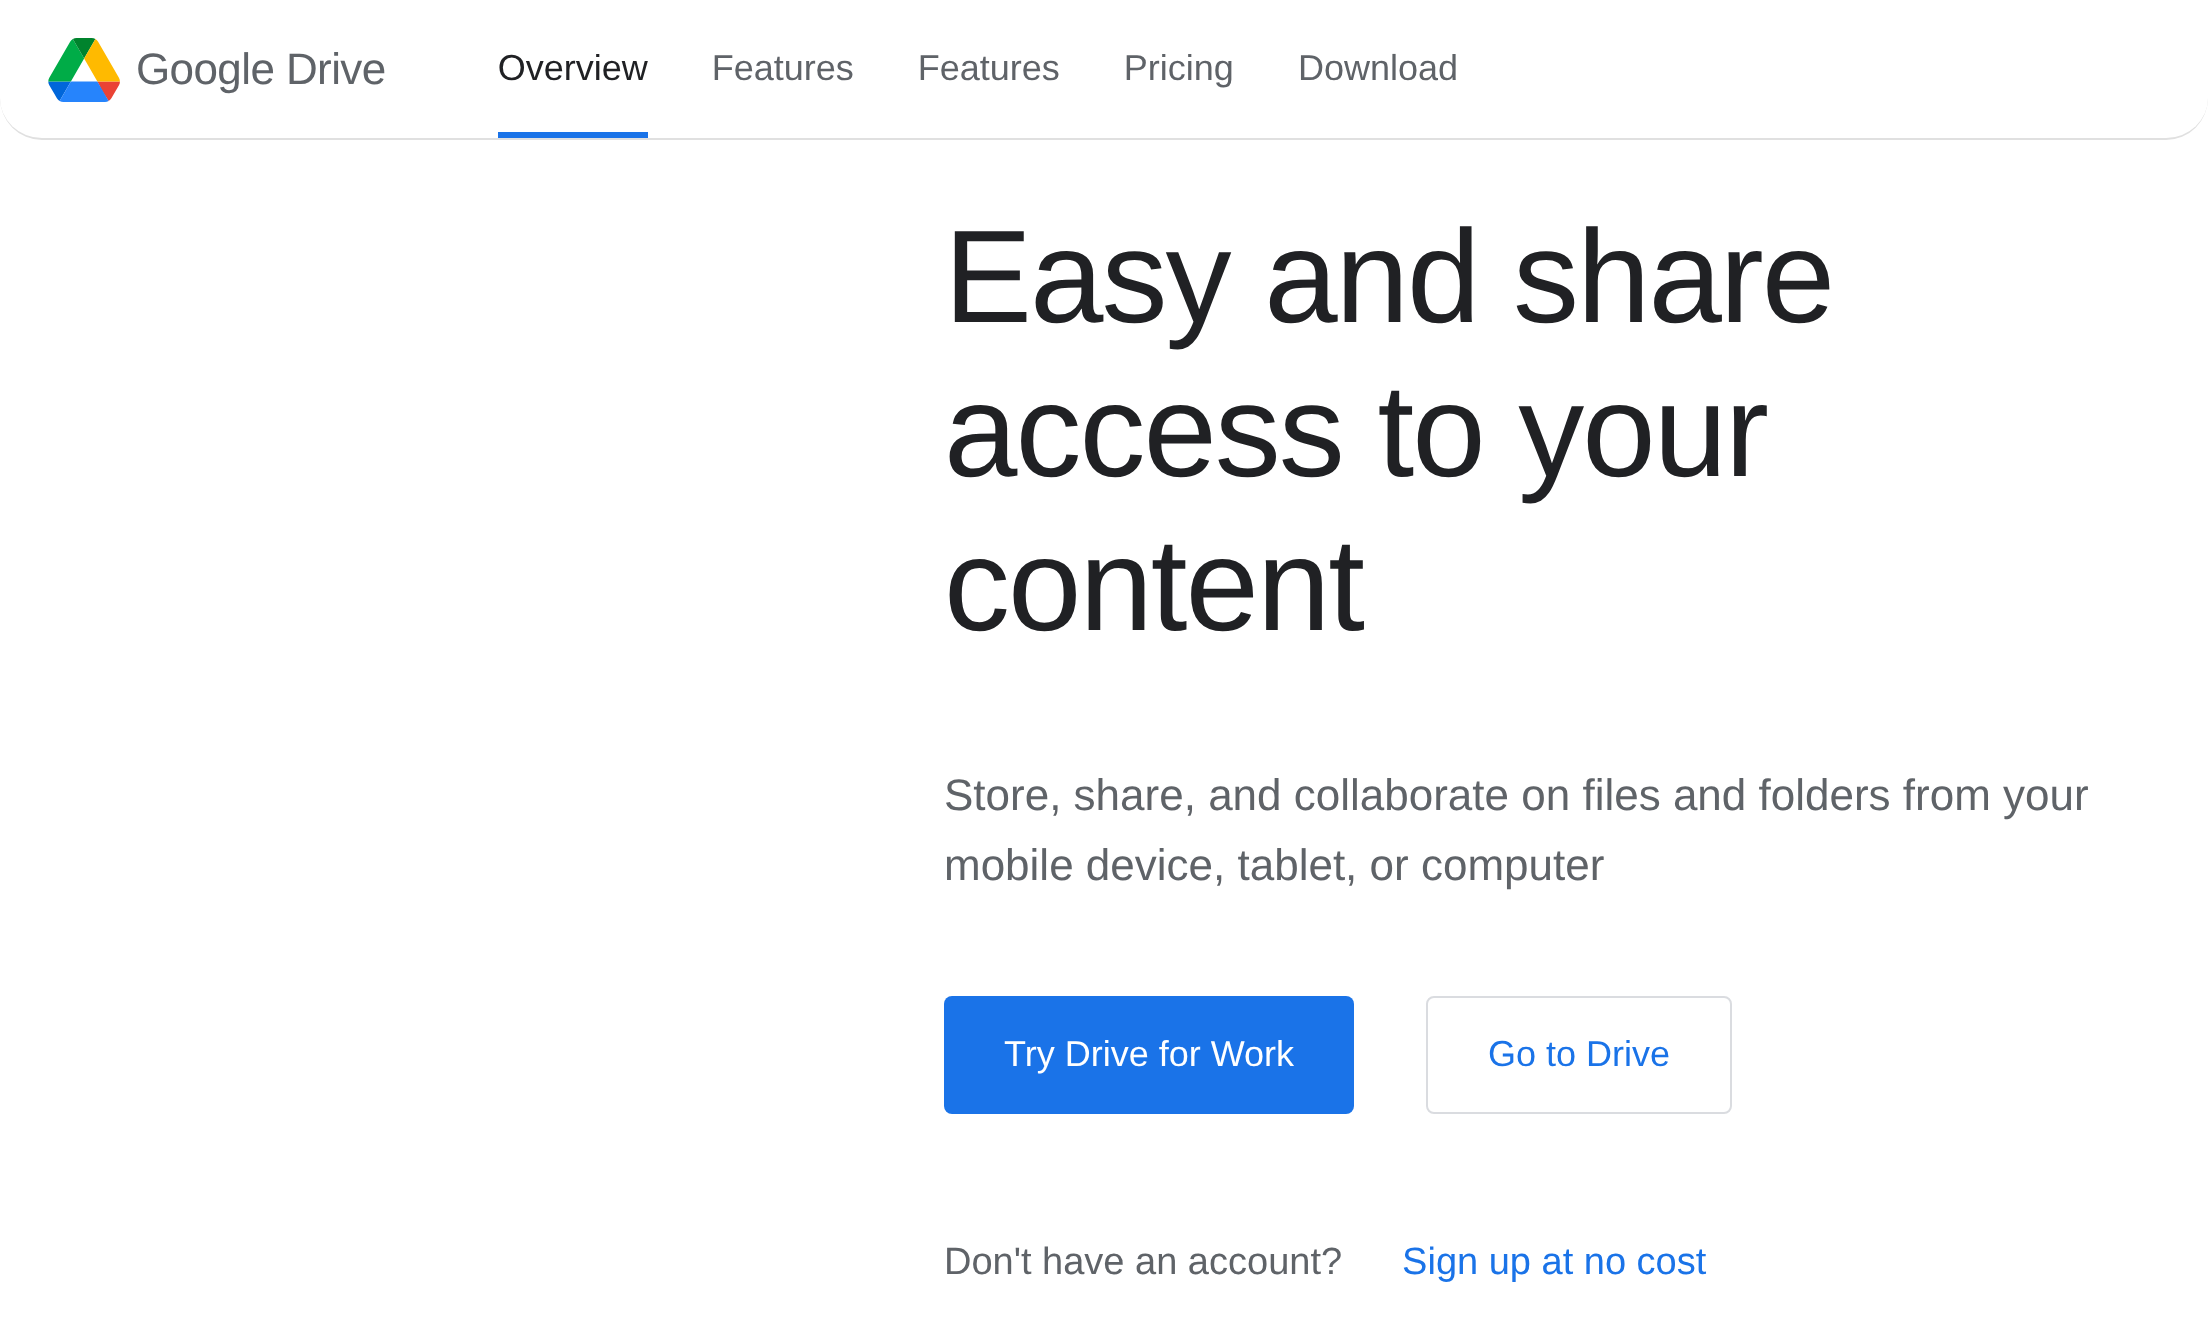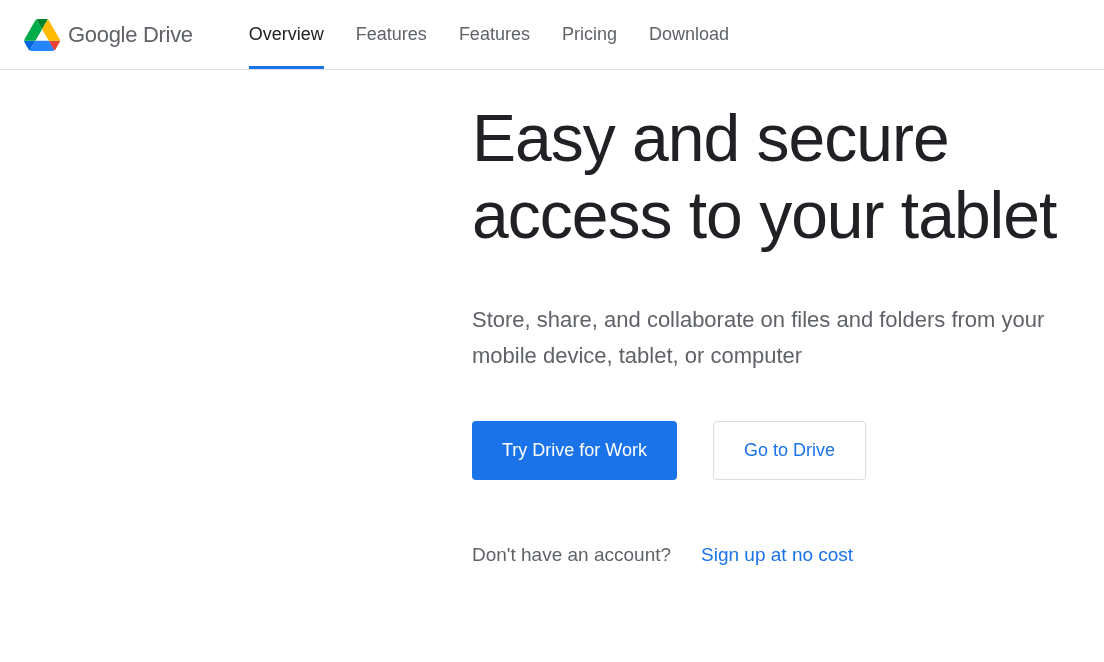--- a/index.html
+++ b/index.html
@@ -13,20 +13,21 @@
       width: 1104px;
       height: 662px;
       overflow: hidden;
     }
     .header {
       display: flex;
       align-items: center;
       height: 70px;
       padding: 0 24px;
       border-bottom: 1px solid #e0e0e0;
+      border-radius: 21px;
     }
     .logo-area {
       display: flex;
       align-items: center;
       gap: 8px;
       margin-right: 56px;
     }
     .drive-icon {
       width: 36px;
       height: 32px;
@@ -152,21 +153,21 @@
   <nav class="nav">
     <div class="nav-item active">Overview</div>
     <div class="nav-item">Features</div>
     <div class="nav-item">Features</div>
     <div class="nav-item">Pricing</div>
     <div class="nav-item">Download</div>
   </nav>
 </div>
 
 <div class="main">
-  <h1 class="hero-title">Easy and secure access to your tablet</h1>
+  <h1 class="hero-title">Easy and share access to your content</h1>
   <p class="hero-subtitle">Store, share, and collaborate on files and folders from your mobile device, tablet, or computer</p>
   <div class="cta-row">
     <button class="btn btn-primary">Try Drive for Work</button>
     <button class="btn btn-secondary">Go to Drive</button>
   </div>
   <div class="signup-row">
     <span class="signup-text">Don't have an account?</span>
     <span class="signup-link">Sign up at no cost</span>
   </div>
 </div>

